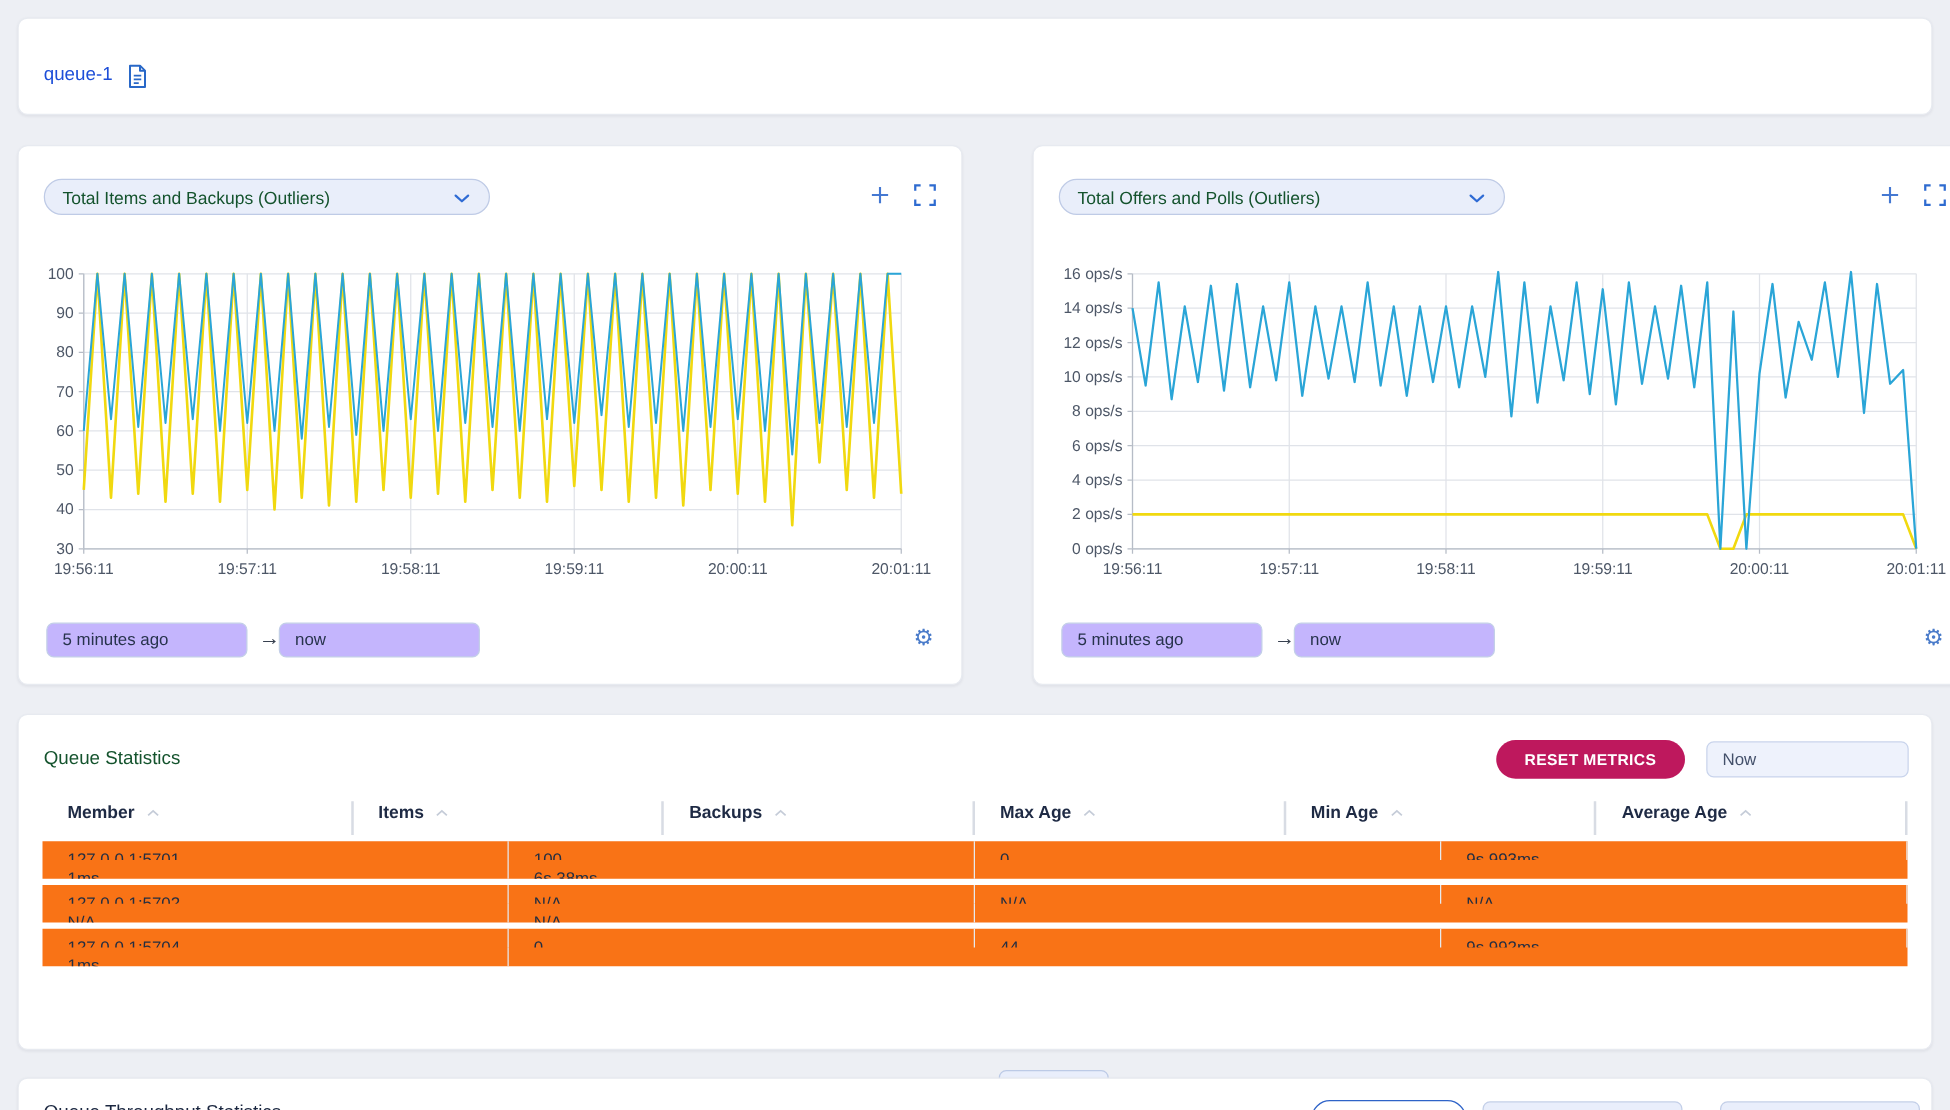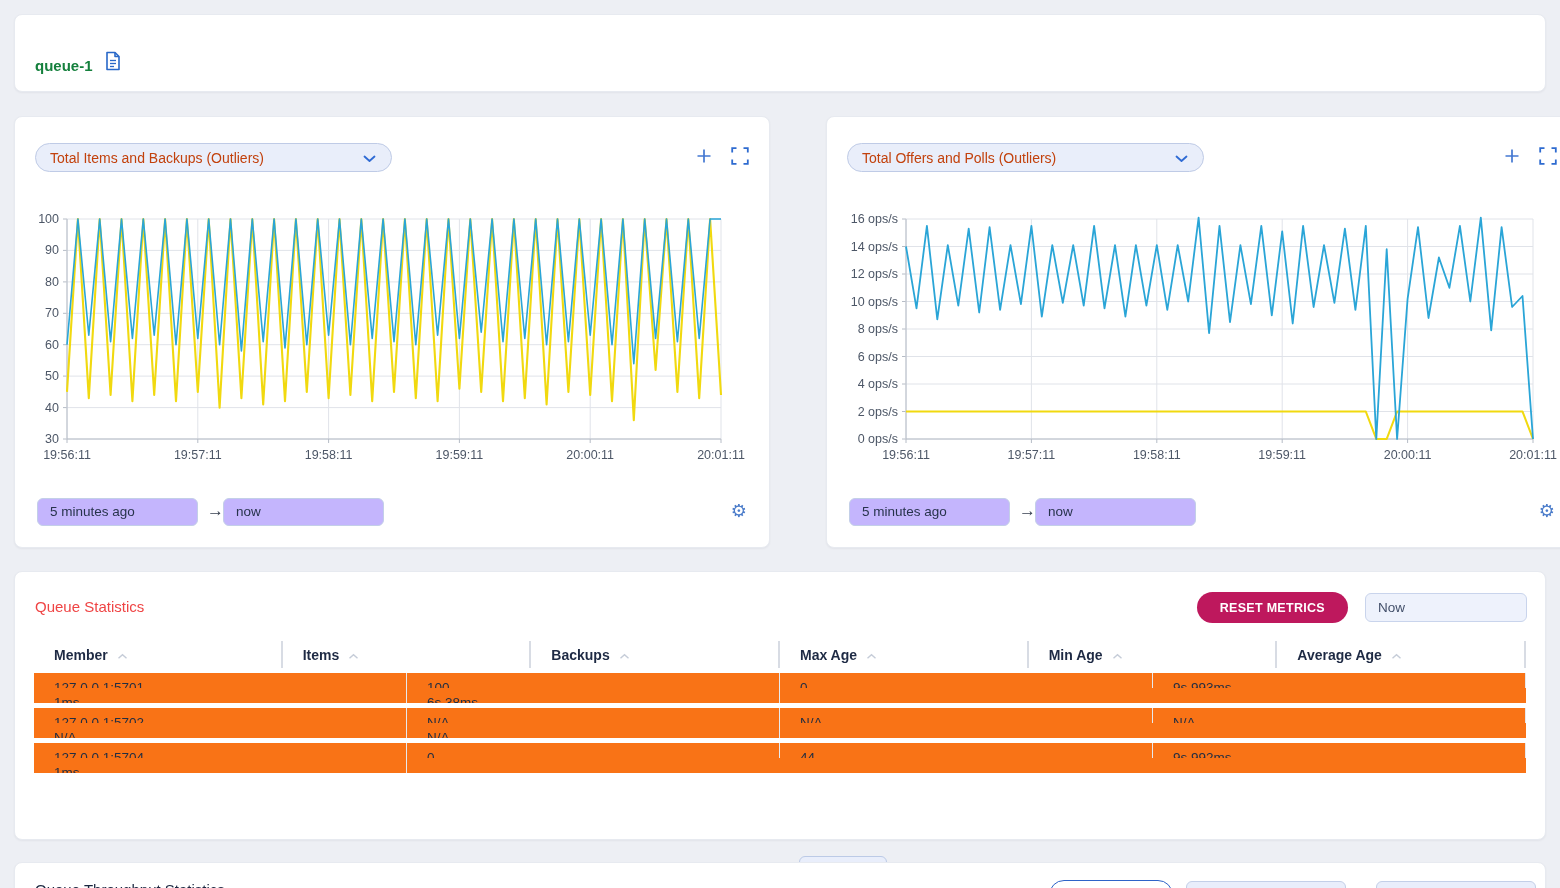--- a/index.html
+++ b/index.html
@@ -4,57 +4,57 @@
 <style>
   * { margin:0; padding:0; box-sizing:border-box; }
   html,body { width:1560px; height:888px; overflow:hidden; }
   body { background:#edeff4; font-family:"Liberation Sans", sans-serif; color:#1e2a44; }
   .stage { position:relative; width:1560px; height:888px; }
   .card { position:absolute; background:#ffffff; border:1px solid #e7eaf0; border-radius:8px;
           box-shadow:0 1px 2px rgba(16,24,40,.05); }
 
   
   .title-card { left:14px; top:14px; width:1532px; height:78px; }
-  .page-title { position:absolute; left:20px; top:36px; font-size:15px; color:#15803d;
-                display:flex; align-items:flex-end; gap:11px;font-weight:bold; }
+  .page-title { position:absolute; left:20px; top:36px; font-size:15px; color:#1d4ed8;
+                display:flex; align-items:flex-start; gap:11px; }
 
   
   .chart-card { top:116px; height:432px; }
   #chart-card-0 { left:14px;  width:756px; }
   #chart-card-1 { left:826px; width:752px; }
   .metric-select { position:absolute; left:20px; top:26px; width:357px; height:29px;
                    background:#e9eefa; border:1px solid #bfcbe6; border-radius:15px;
                    display:flex; align-items:center; justify-content:space-between;
-                   padding:0 15px 0 14px; font-size:14px; color:#c2410c; cursor:pointer; }
+                   padding:0 15px 0 14px; font-size:14px; color:#14532d; cursor:pointer; }
   .chart-actions { position:absolute; right:20px; top:30px; display:flex; align-items:center; gap:19px; }
   .chart-area { position:absolute; left:14px; right:14px; top:92px; height:264px; }
   .chart-area svg text { font:12.5px "Liberation Sans", sans-serif; fill:#4d5767; }
   .time-row { position:absolute; left:22px; right:22px; top:381px; height:29px; }
   .time-input { position:absolute; top:0; width:161px; height:28px; background:#c4b5fd;
                 border:1px solid #c3cfe8; border-radius:6px; padding:0 12px; font-size:13.5px;
                 color:#27334c; line-height:26px; }
   .time-from { left:0; }
   .arrow-glyph { position:absolute; left:170px; top:3px; font-size:17px; color:#37404f; }
   .time-to { left:186px; }
   .gear { position:absolute; right:0; top:3px; font-family:"DejaVu Sans", sans-serif;
           font-size:18px; line-height:20px; color:#4b7cca; cursor:pointer; }
 
   
   .stats-card { left:14px; top:571px; width:1532px; height:269px; }
-  .stats-title { position:absolute; left:20px; top:26px; font-size:15px; color:#ef4444; }
+  .stats-title { position:absolute; left:20px; top:26px; font-size:15px; color:#14532d; }
   .reset-btn { position:absolute; right:197px; top:20px; height:31px; padding:0 23px;
                background:#be185d; border:none; border-radius:16px; color:#ffffff;
                font-family:"Liberation Sans", sans-serif; font-size:12.5px; font-weight:bold;
                letter-spacing:.3px; cursor:pointer; }
   .now-input { position:absolute; right:18px; top:21px; width:162px; height:29px;
                background:#eef2fc; border:1px solid #c9d4ec; border-radius:6px;
                padding:0 12px; font-size:13.5px; color:#43506a; line-height:27px; }
   .qtable { position:absolute; left:19px; right:19px; top:69px; }
   .thead { display:grid; grid-template-columns:repeat(6,1fr); height:27px; }
-  .th { display:flex; align-items:center; gap:9px; padding-left:20px; font-size:14px;
+  .th { display:flex; align-items:flex-start; gap:9px; padding-left:20px; font-size:14px;
         font-weight:bold; color:#1e2a44; border-right:2px solid #d8dce4; cursor:pointer; }
   .trow { display:grid; grid-template-columns:repeat(4,1fr); height:30px; margin-top:5px;
           background:#f97316; }
   .td { padding-left:20px; font-size:13.5px; color:#232e42; line-height:30px;
         border-right:1px solid #e6e9ee; overflow:hidden; white-space:nowrap; }
   .td:last-child { border-right:1px solid #e6e9ee; }
   .pagination { position:absolute; left:0; right:0; top:284px; display:flex;
                 justify-content:center; align-items:center; gap:18px; }
   .range-text { font-size:13.5px; color:#38445a; }
   .rows-label { font-size:13.5px; color:#38445a; }

